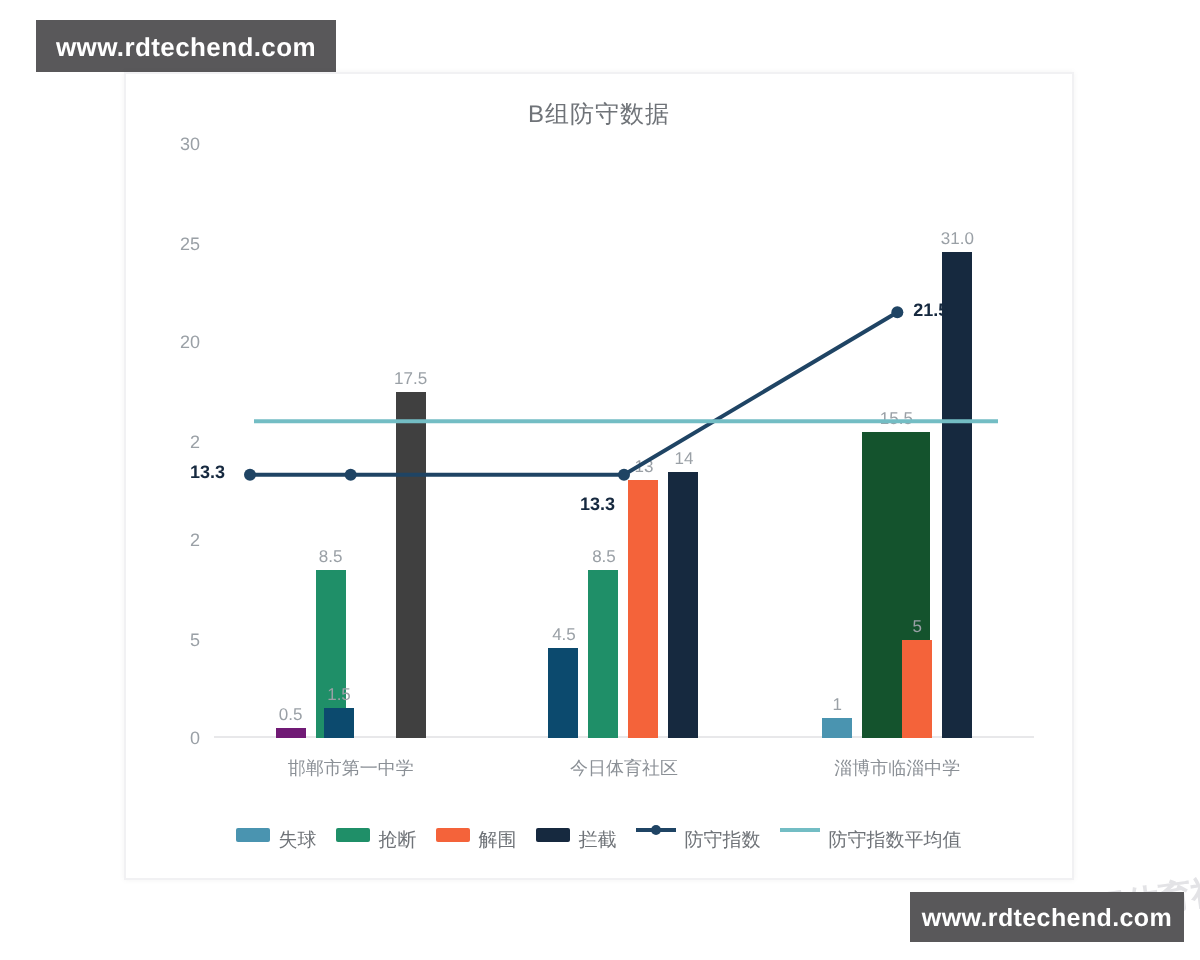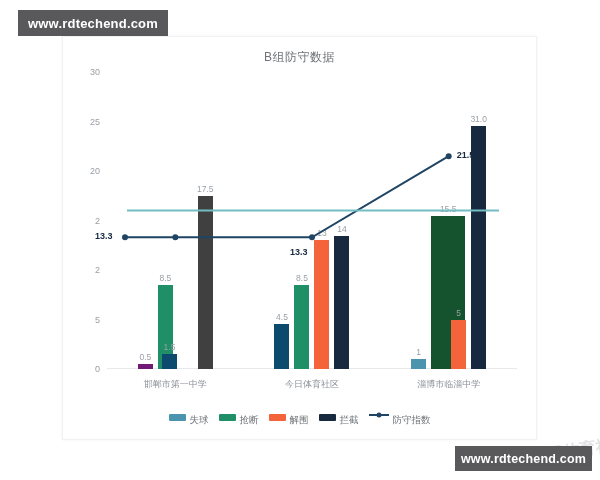--- a/index.html
+++ b/index.html
@@ -206,20 +206,24 @@
       <div class="lg">
         <span class="sw" style="background: rgb(22, 41, 63);"></span>
         <span>拦截</span>
       </div>
       <div class="lg">
         <span class="ln" style="background: rgb(31, 68, 100);">
           <span class="dot" style="background: rgb(31, 68, 100);"></span>
         </span>
         <span>防守指数</span>
       </div>
+      <div class="lg">
+        <span class="ln" style="background: rgb(115, 189, 196);"></span>
+        <span>防守指数平均值</span>
+      </div>
     </div>
 
   <div id="wm-faint">
     <span class="circ">微</span><span>今日体育社区</span>
   </div>
 </div>
 
 <div class="wm" id="wm-bottom">www.rdtechend.com</div>
 
 </body></html>

